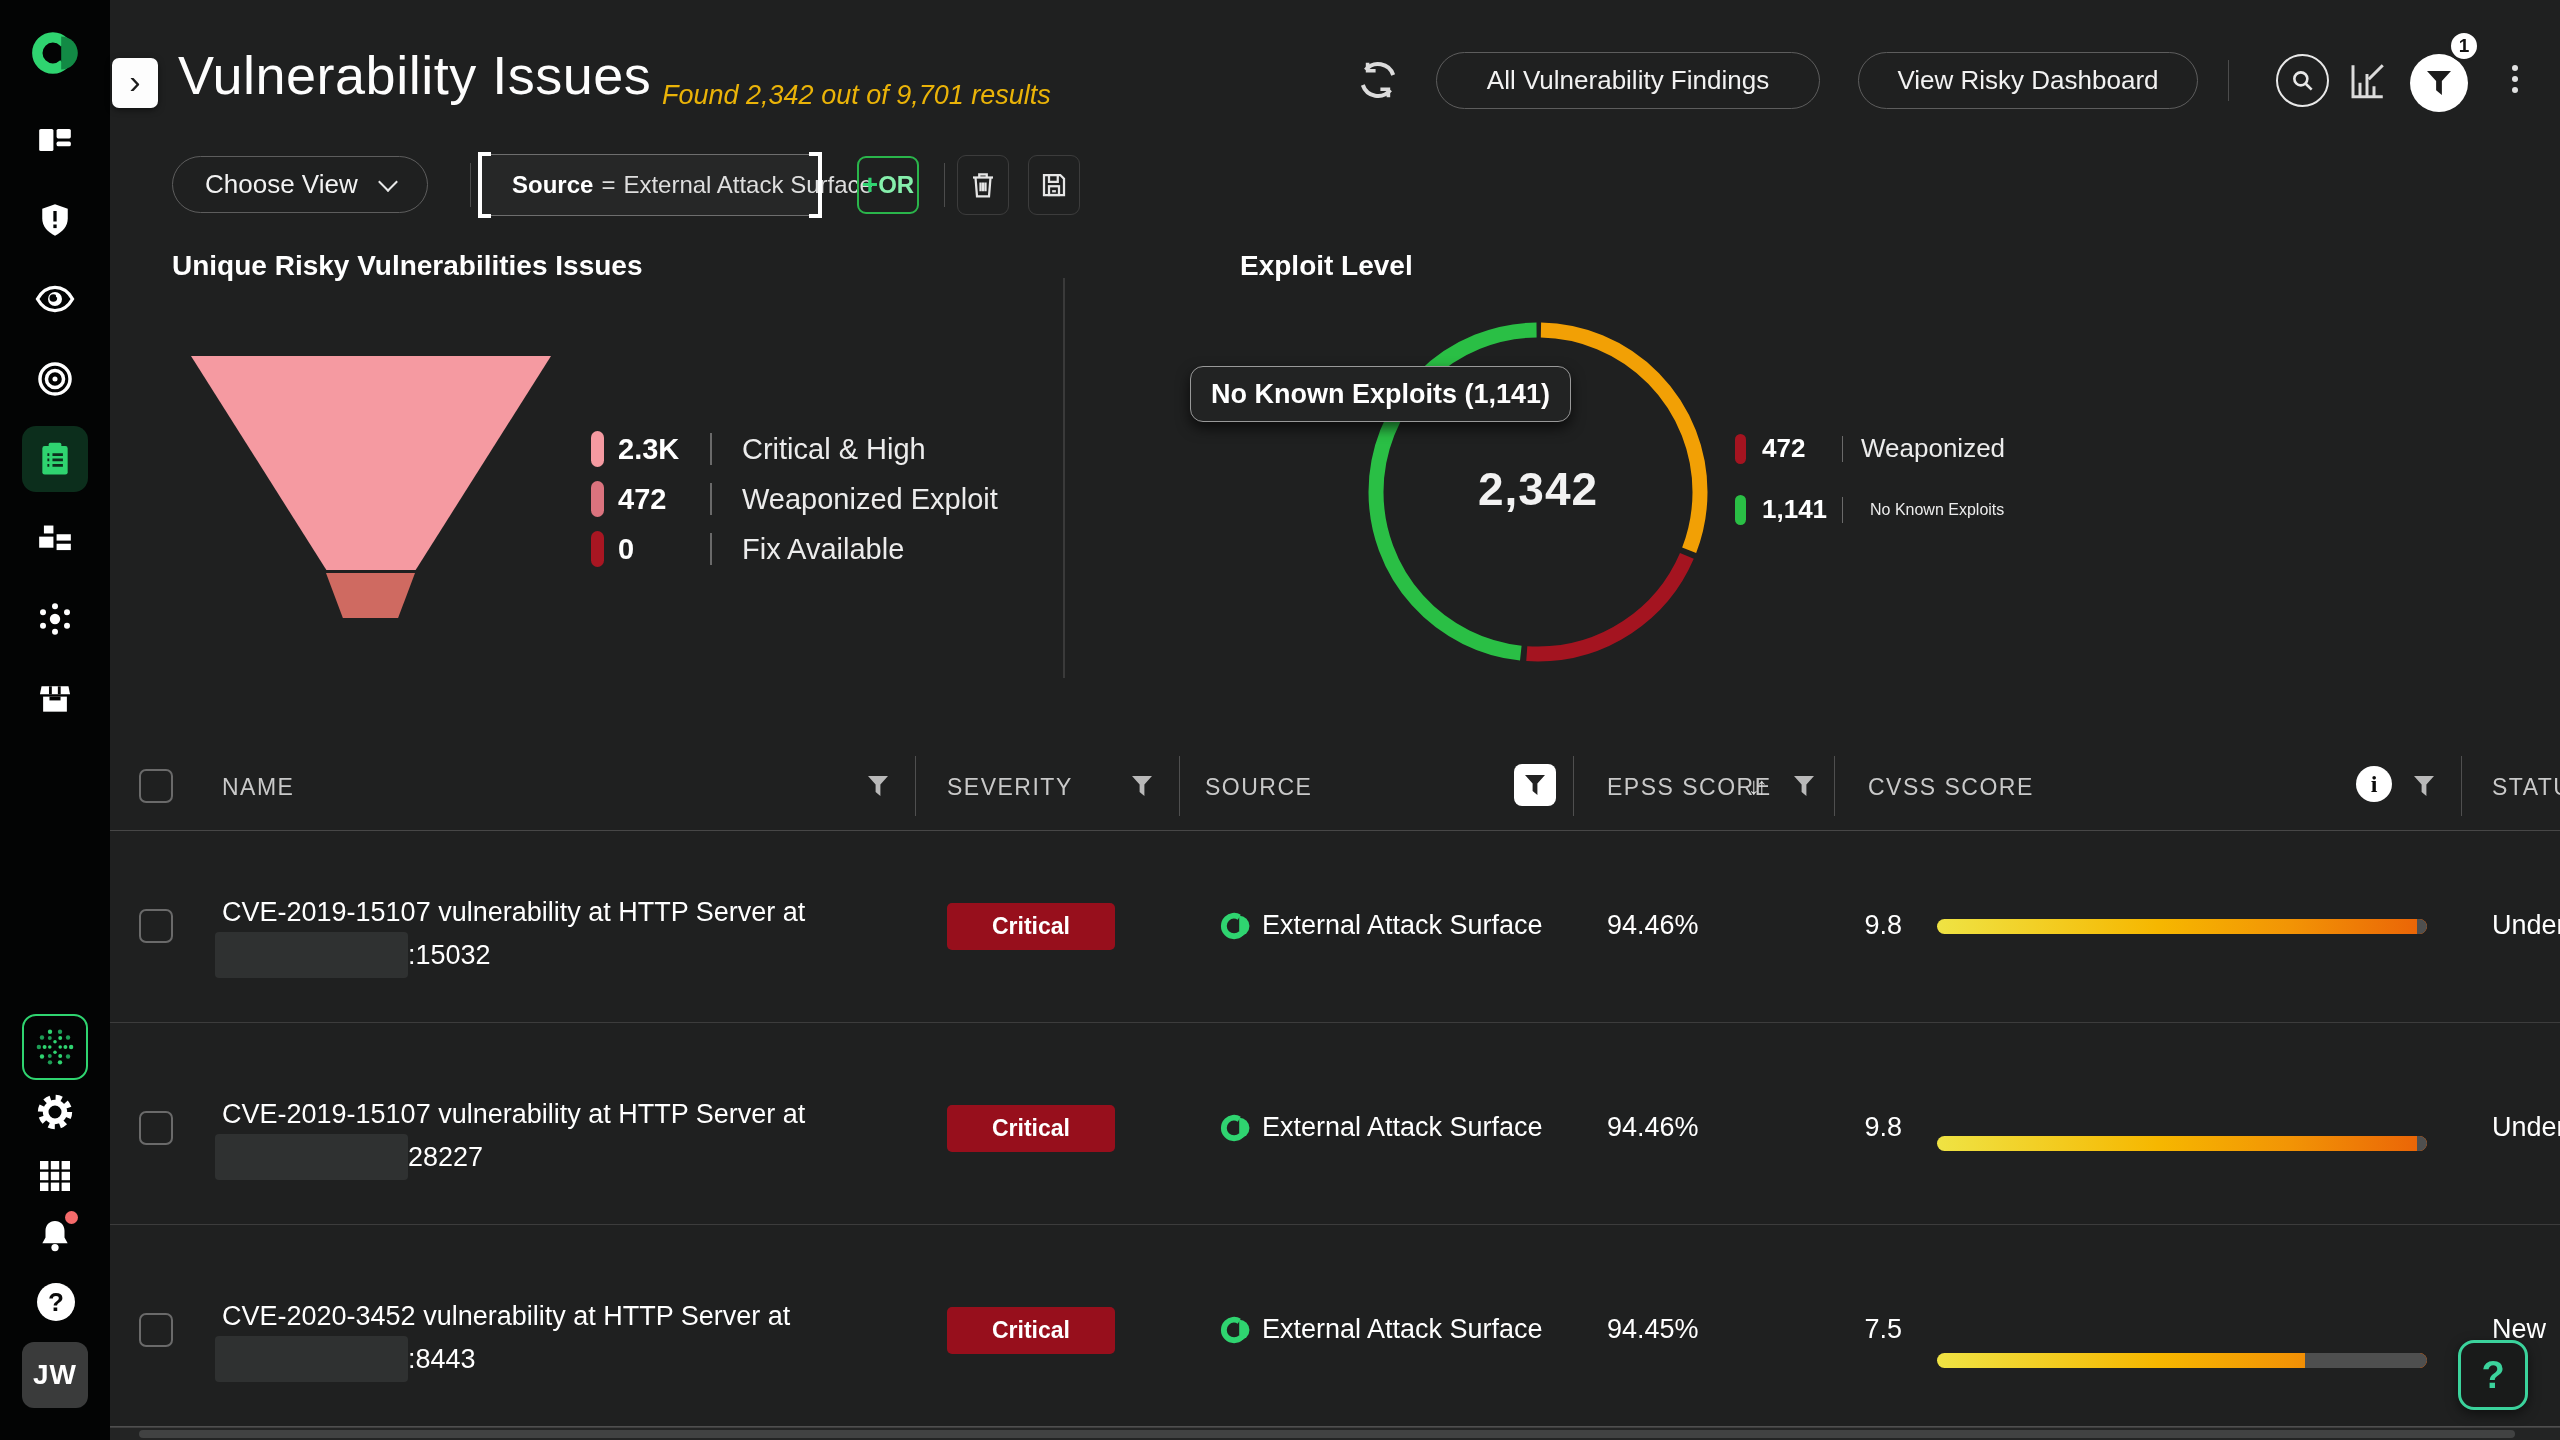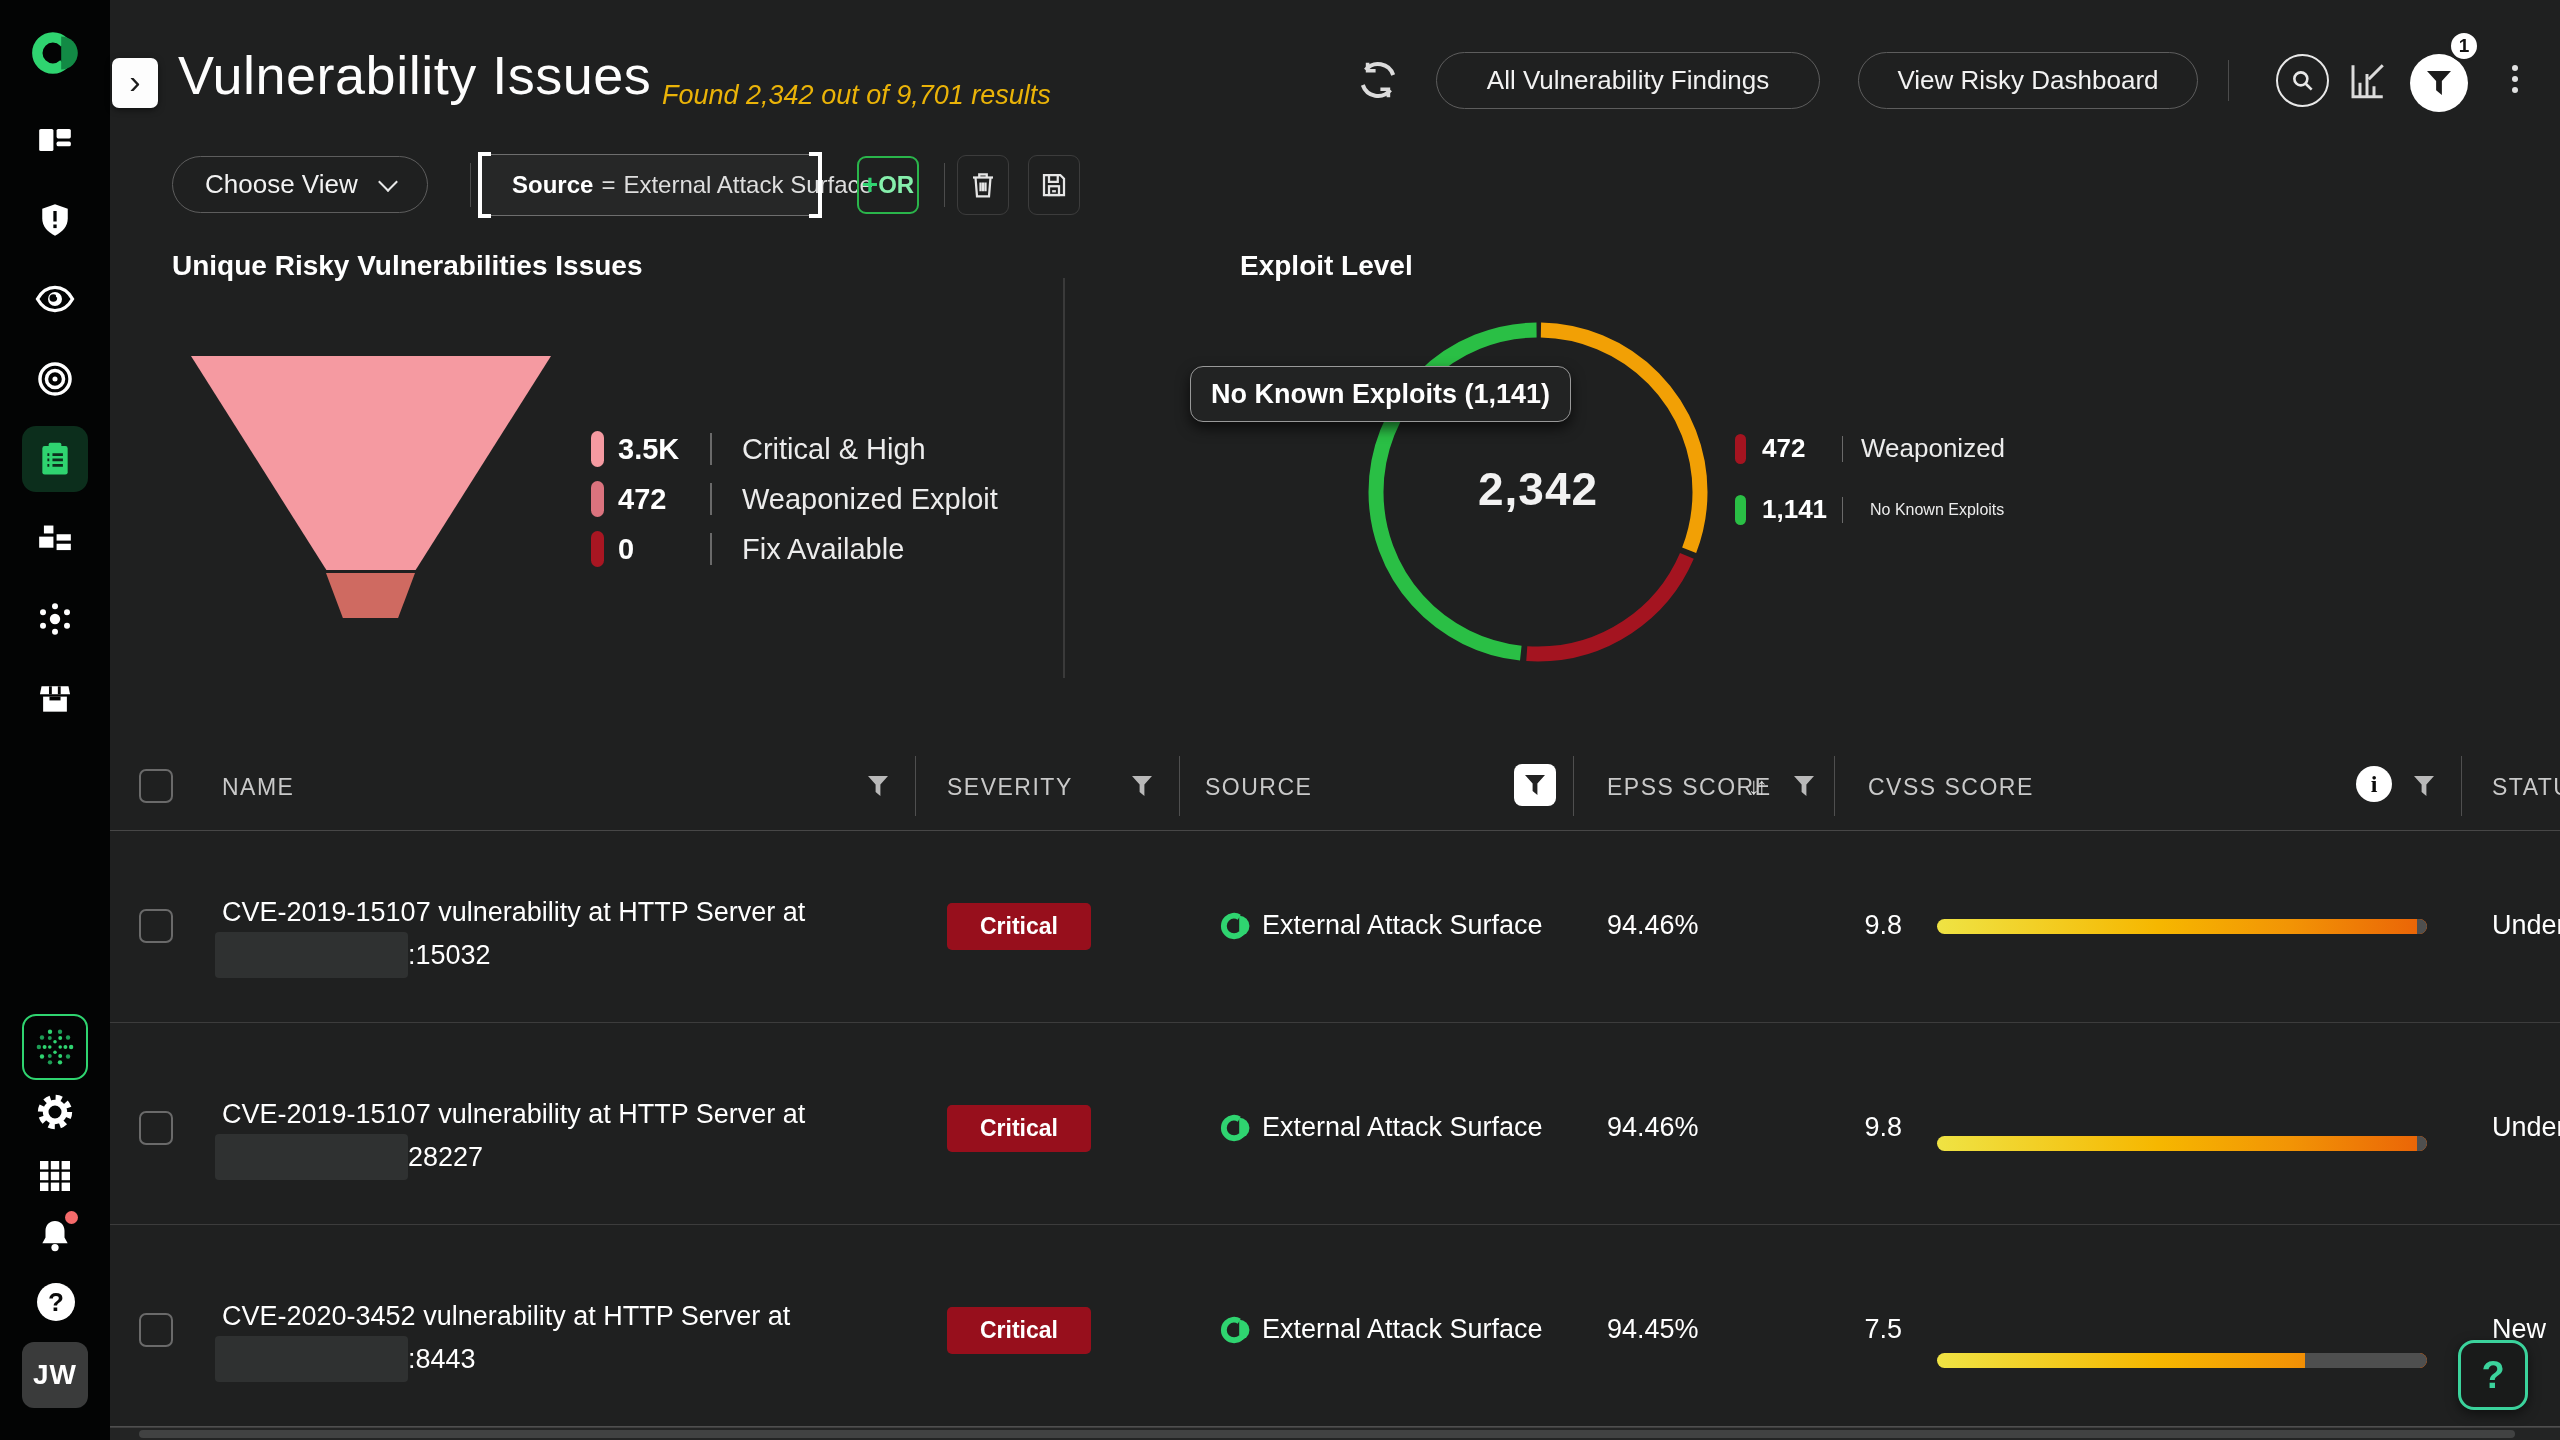--- a/index.html
+++ b/index.html
@@ -45,21 +45,21 @@
   .legend-label{color:#ececec;}
   .tooltip{background:#222323;border:1px solid #999;border-radius:13px;box-shadow:0 6px 14px rgba(0,0,0,.65);
     font-size:27px;font-weight:bold;line-height:54px;padding:0 20px;white-space:nowrap;z-index:5;}
   .donut-total{font-size:46px;font-weight:600;letter-spacing:1px;color:#f2f2f2;text-align:center;}
   
   .th{font-size:23px;color:#c9c9c9;letter-spacing:1.5px;white-space:nowrap;}
   .checkbox{width:34px;height:34px;border:2px solid #6a6a6a;border-radius:7px;box-sizing:border-box;background:transparent;}
   .hline{left:110px;width:2450px;background:#3c3c3c;height:1px;}
   .cell-text{font-size:27px;color:#fff;white-space:nowrap;}
   .redacted{width:193px;height:46px;background:#2f3131;border-radius:4px;flex:none;}
-  .sev-badge{width:144px;height:47px;border-radius:5px;background:#970f1c;color:#fff;font-size:23px;font-weight:bold;
+  .sev-badge{width:168px;height:47px;border-radius:5px;background:#970f1c;color:#fff;font-size:23px;font-weight:bold;
     display:flex;align-items:center;justify-content:center;}
   .score-bar{width:490px;height:15px;border-radius:8px;position:relative;overflow:hidden;
     background:linear-gradient(90deg,#efe344 0%,#f6b700 45%,#f29405 72%,#ea6207 100%);}
   .score-rest{position:absolute;right:0;top:0;bottom:0;background:#4e4f4f;border-radius:0 8px 8px 0;}
   .hdr-chip{width:42px;height:42px;border-radius:8px;background:#fff;display:flex;align-items:center;justify-content:center;}
   .info-circle{width:36px;height:36px;border-radius:50%;background:#fff;color:#0c0c0c;font-size:24px;font-weight:bold;
     font-family:"Liberation Serif",serif;display:flex;align-items:center;justify-content:center;}
   .sort-glyph{font-size:24px;color:#dcdcdc;letter-spacing:-4px;}
   
   .bottom-bar{left:110px;top:1427px;width:2450px;height:13px;background:#232424;border-top:1px solid #3f3f3f;}
@@ -294,21 +294,21 @@
 <div class="abs panel-title" style="left:172px;top:250px;">Unique Risky Vulnerabilities Issues</div>
 
 <div class="abs" style="left:191px;top:356px;width:360px;height:214px;background:#f59aa1;
      clip-path:polygon(0 0,100% 0,62.4% 100%,37.6% 100%);"></div>
 <div class="abs" style="left:326px;top:573px;width:89px;height:45px;background:#cf6a61;
      clip-path:polygon(0 0,100% 0,81% 100%,19% 100%);"></div>
 
 <div class="abs" style="left:591px;top:424px;">
   <div class="legend-row" style="height:50px;">
     <span class="legend-marker" style="width:13px;height:36px;background:#f59aa1;"></span>
-    <span class="legend-val" style="font-size:29px;width:92px;margin-left:14px;">3.5K</span>
+    <span class="legend-val" style="font-size:29px;width:92px;margin-left:14px;">2.3K</span>
     <span class="legend-sep" style="height:32px;"></span>
     <span class="legend-label" style="font-size:29px;margin-left:30px;">Critical &amp; High</span>
   </div>
   <div class="legend-row" style="height:50px;">
     <span class="legend-marker" style="width:13px;height:36px;background:#db737e;"></span>
     <span class="legend-val" style="font-size:29px;width:92px;margin-left:14px;">472</span>
     <span class="legend-sep" style="height:32px;"></span>
     <span class="legend-label" style="font-size:29px;margin-left:30px;">Weaponized Exploit</span>
   </div>
   <div class="legend-row" style="height:50px;">

